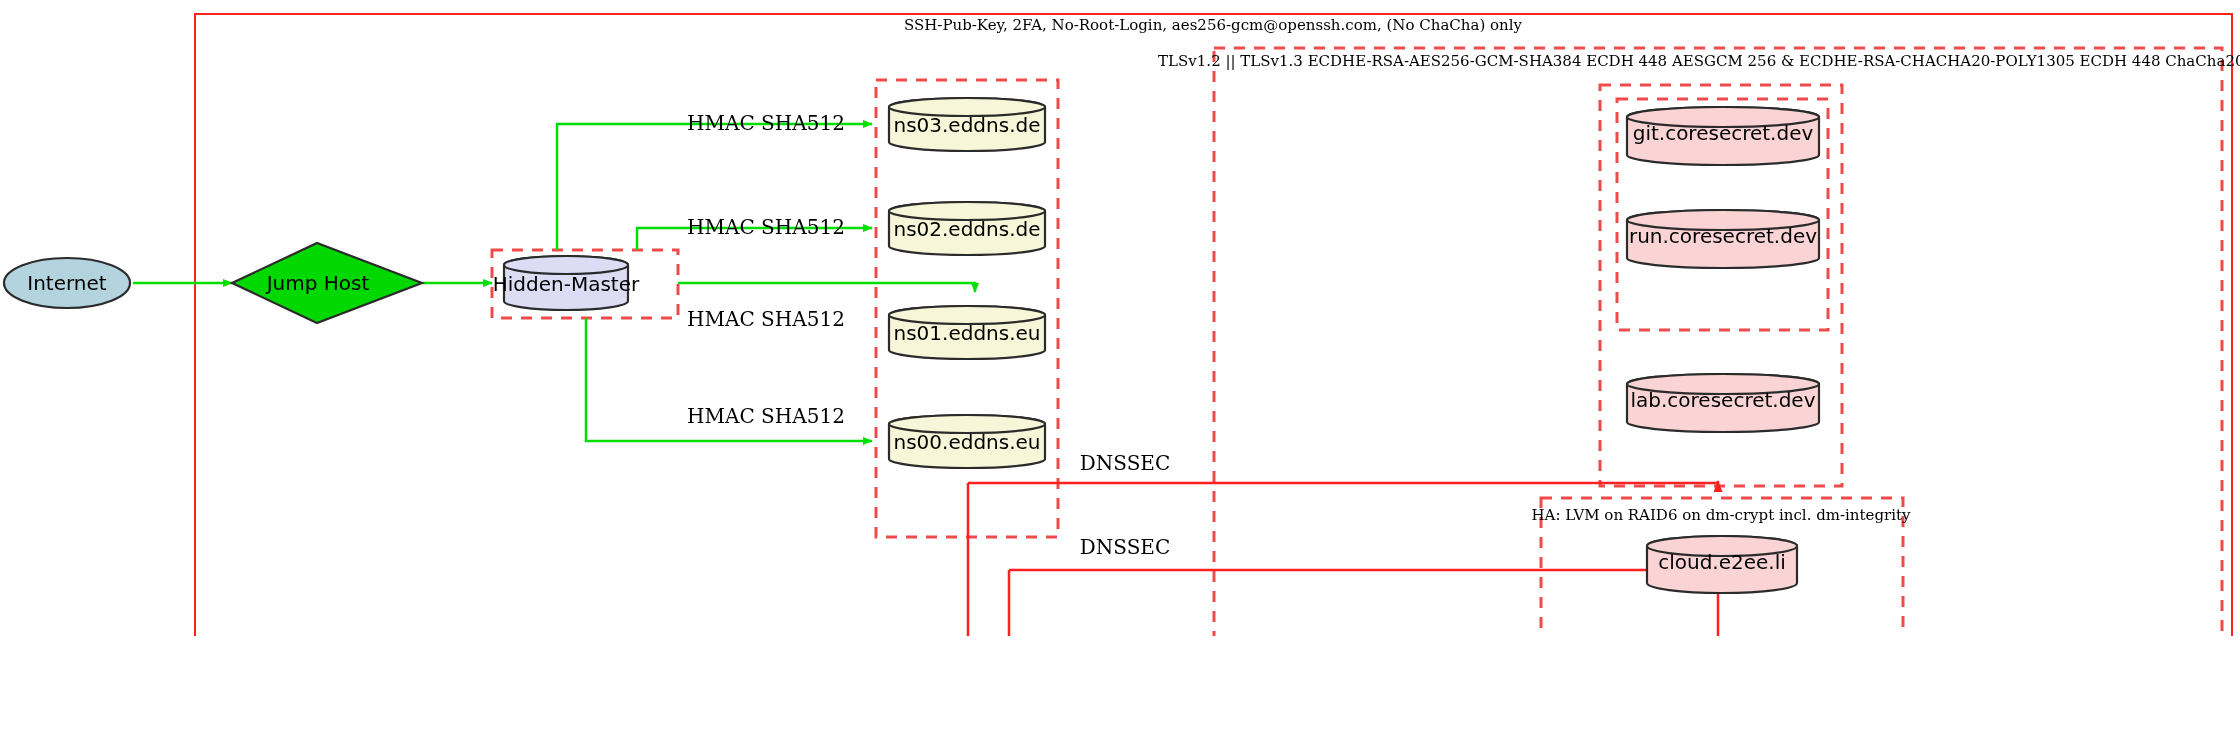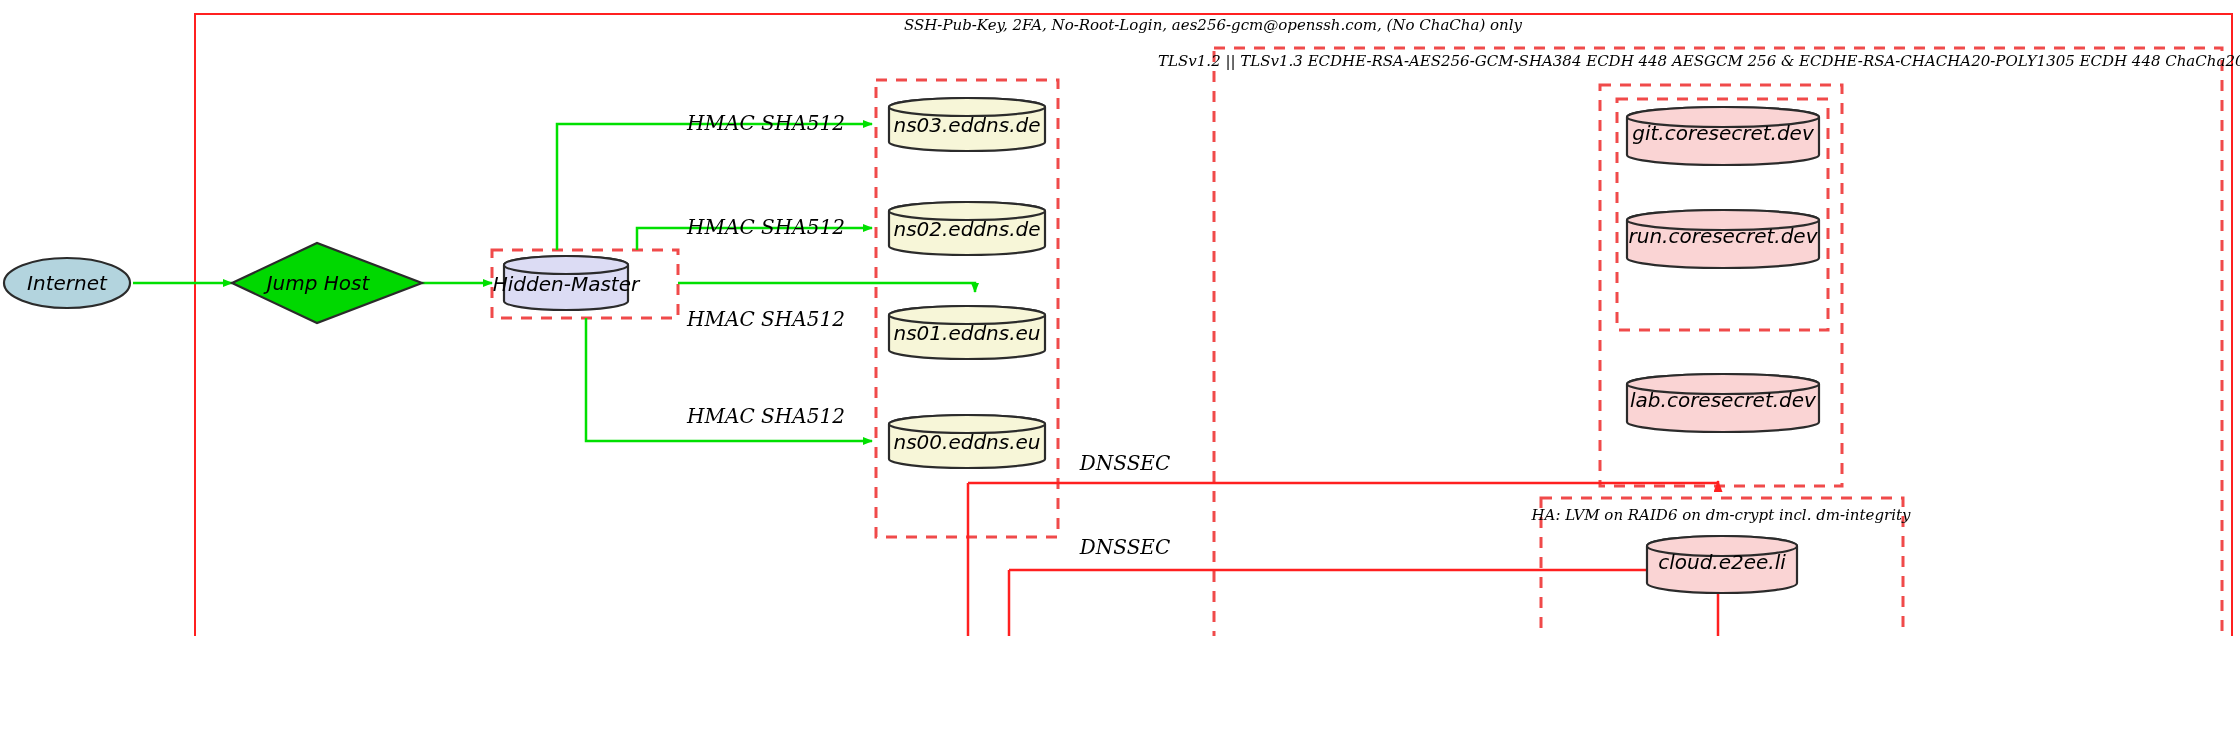--- a/index.html
+++ b/index.html
@@ -6,21 +6,20 @@
     margin: 0;
     padding: 0;
     background: #ffffff;
   }
   #stage {
     position: relative;
     width: 2240px;
     height: 636px;
     background: #ffffff;
     overflow: hidden;
-    font-style: italic;
   }
   svg#diagram {
     position: absolute;
     left: 0;
     top: 0;
     width: 2240px;
     height: 744px;
     display: block;
   }
   .node-label-sans {

